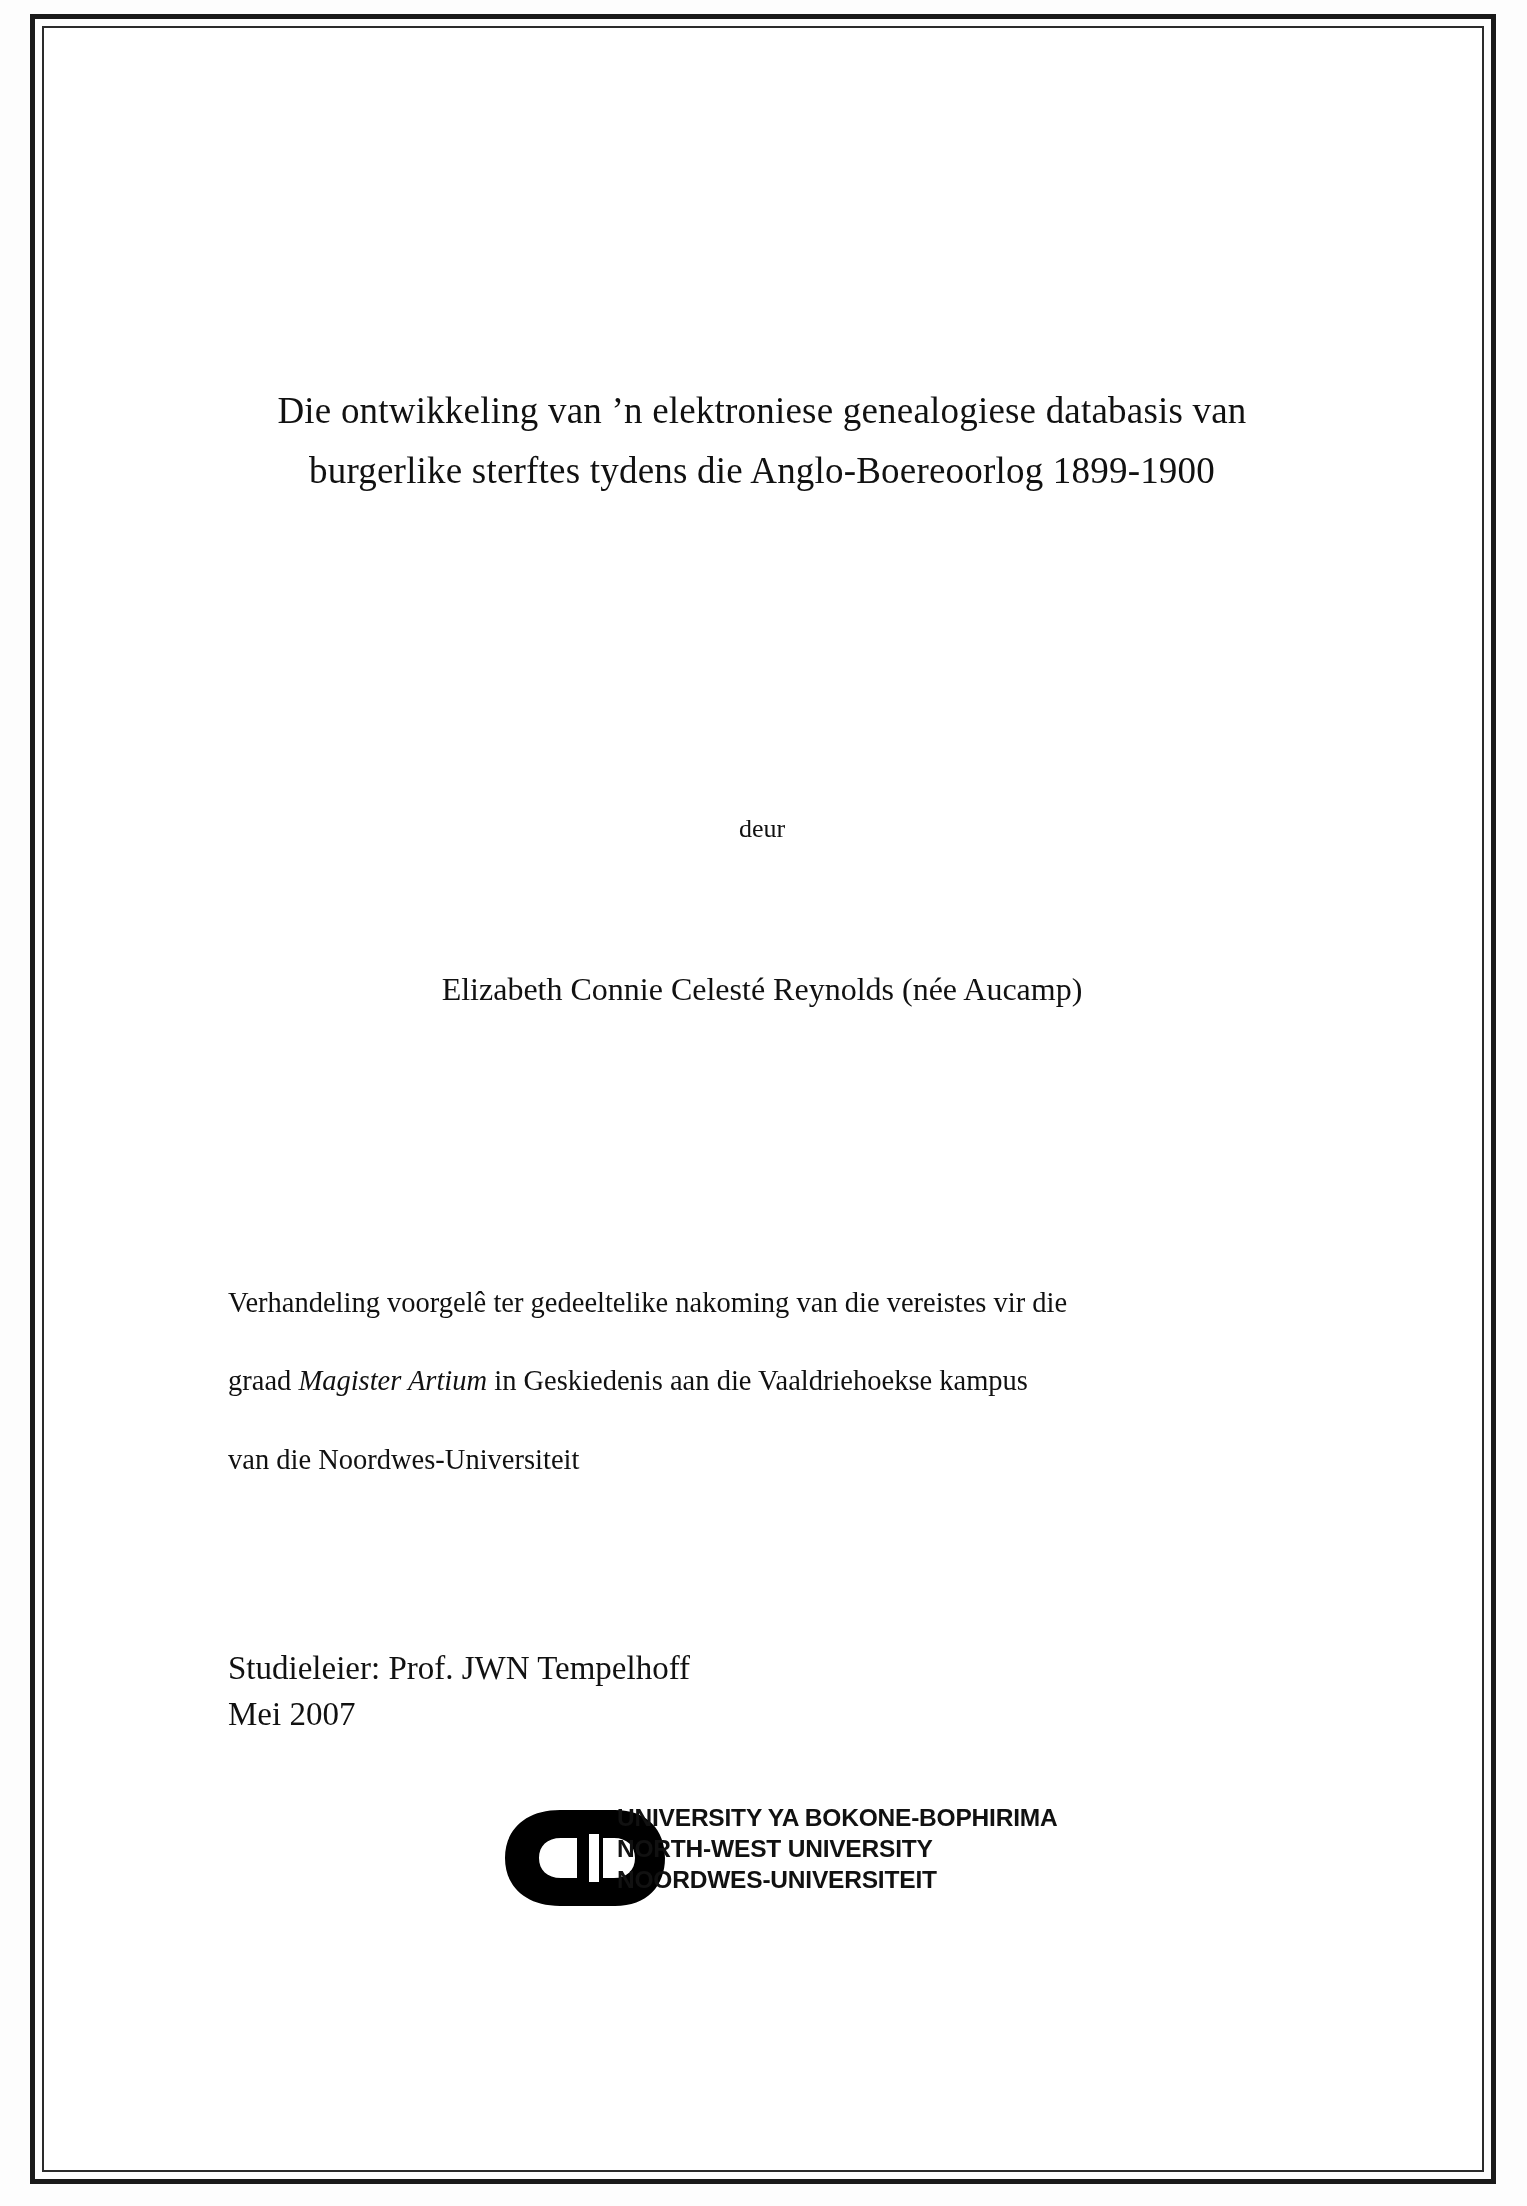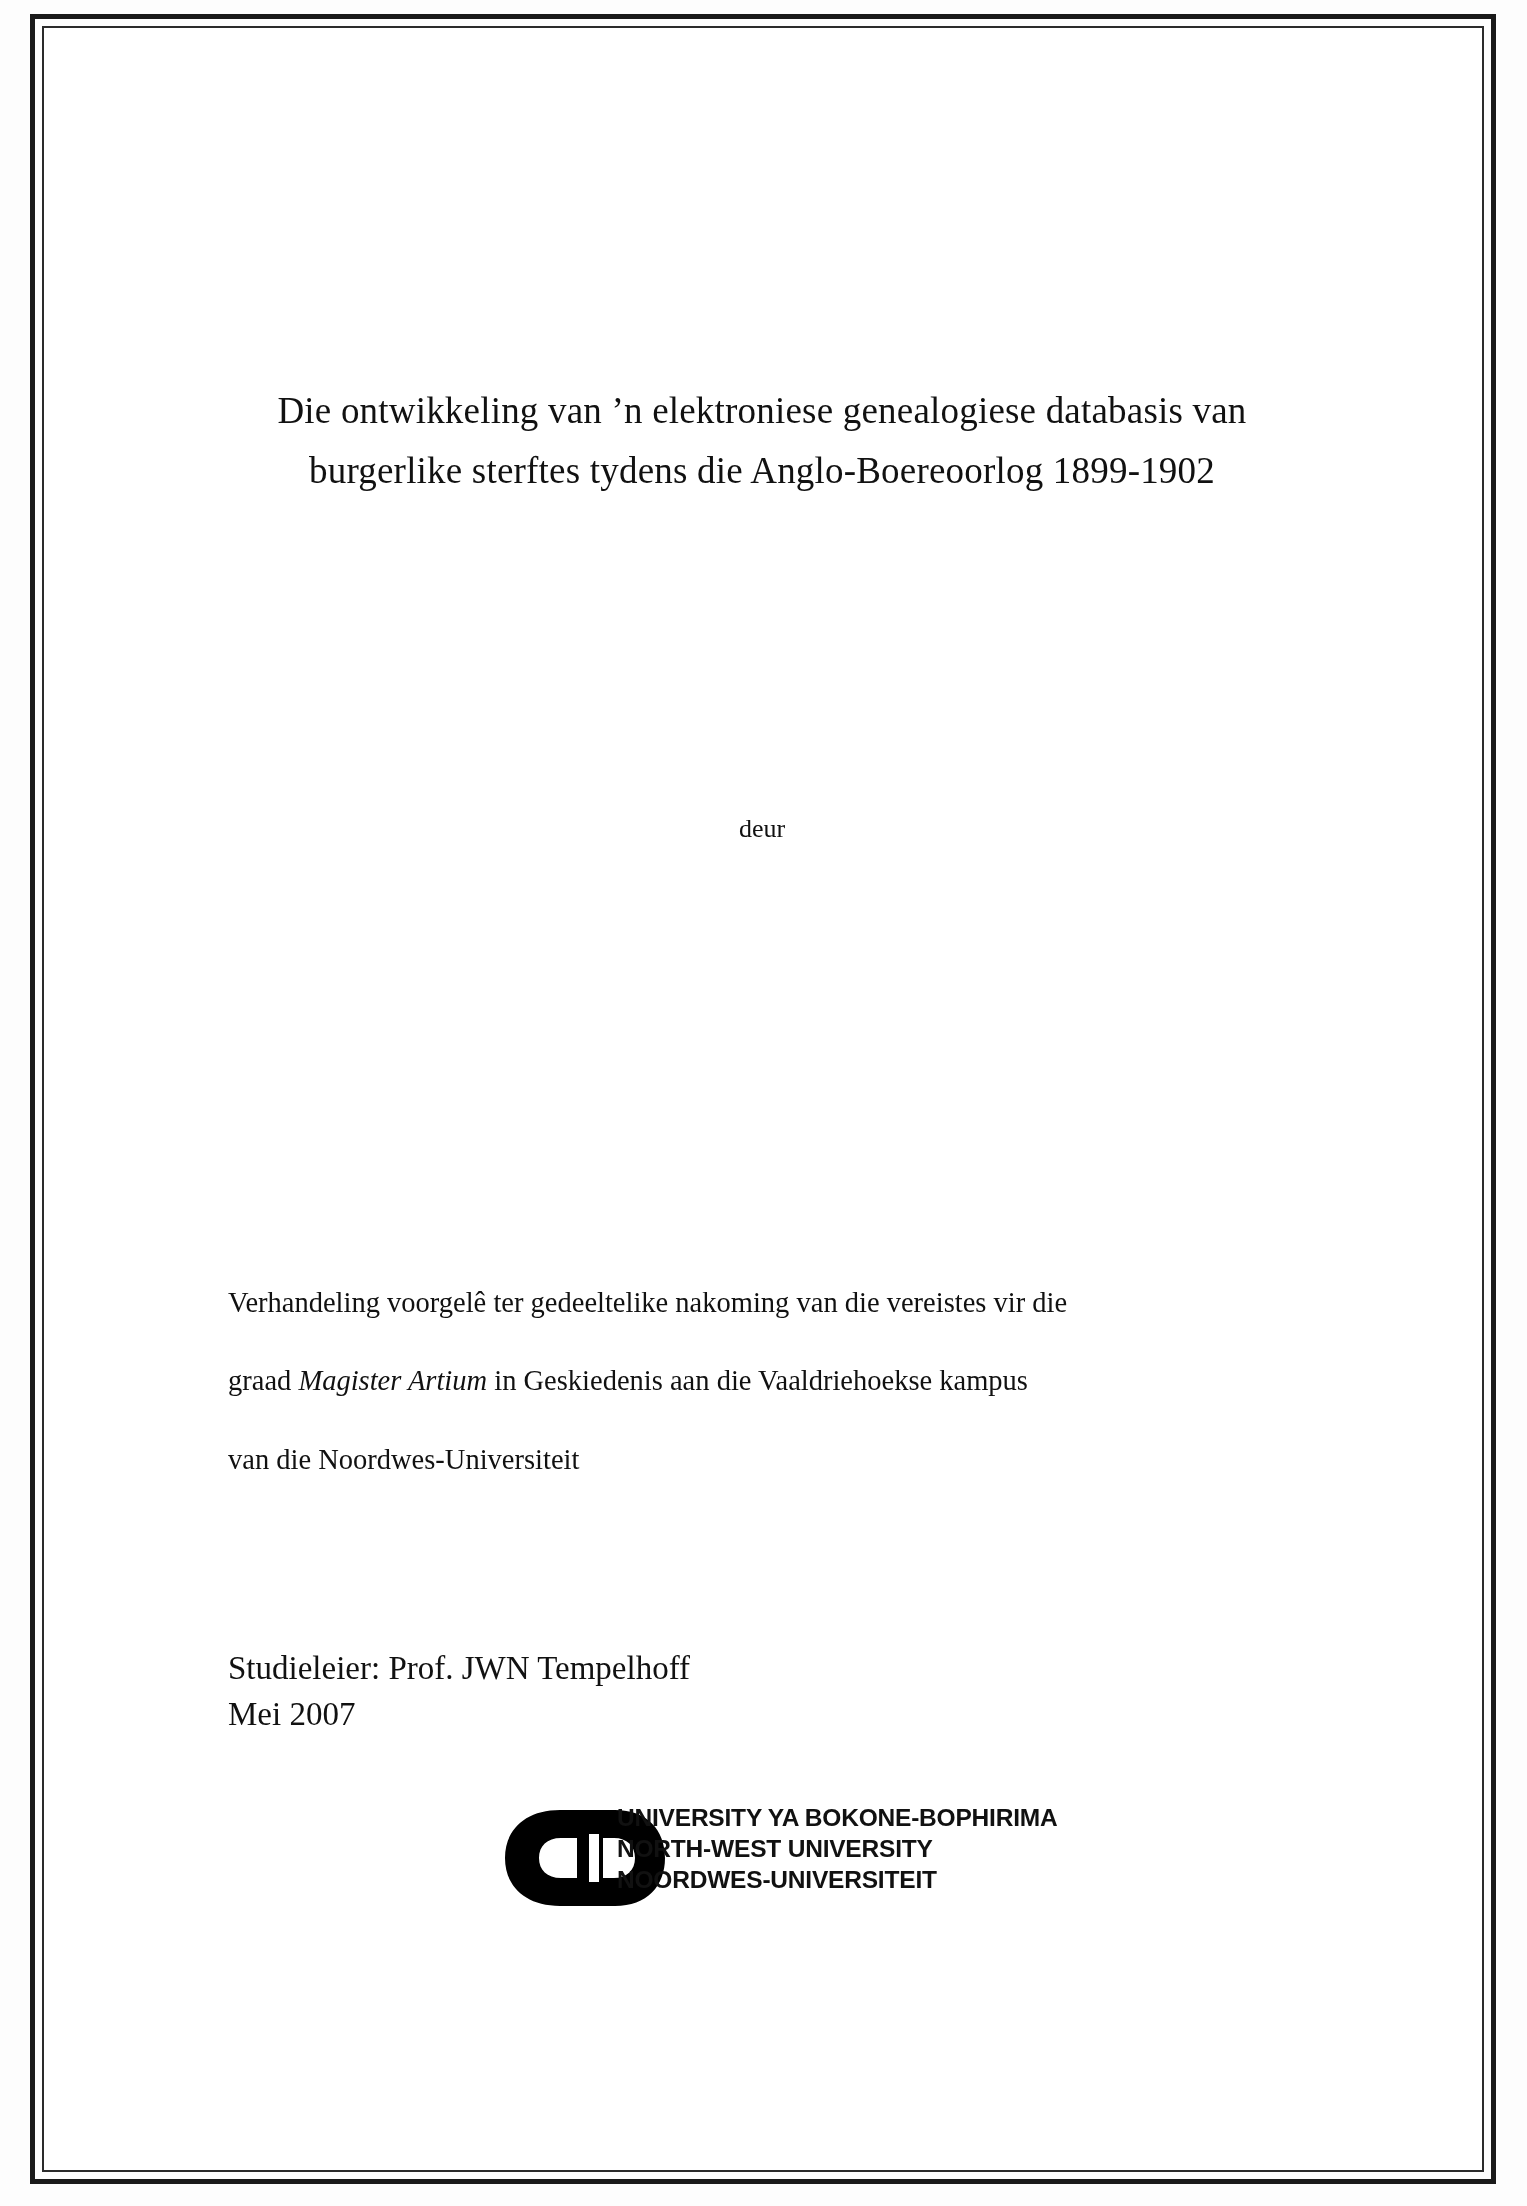--- a/index.html
+++ b/index.html
@@ -141,25 +141,26 @@
 
 <div class="page">
 
   <div class="scan-frame-outer"></div>
   <div class="scan-frame-inner"></div>
 
   <div class="content">
 
     <div class="title-block">
       <div class="title-line">Die ontwikkeling van ’n elektroniese genealogiese databasis van</div>
-      <div class="title-line">burgerlike sterftes tydens die Anglo-Boereoorlog 1899-1902</div>
+      <div class="title-line">burgerlike sterftes tydens die Anglo-Boereoorlog 1899-1900</div>
     </div>
 
     <div class="deur">deur</div>
 
+    <div class="author">Elizabeth Connie Celesté Reynolds (née Aucamp)</div>
 
     <div class="statement">
       <div class="justified">Verhandeling voorgelê ter gedeeltelike nakoming van die vereistes vir die</div>
       <div class="plain"><span>graad </span><em>Magister Artium</em><span> in Geskiedenis aan die Vaaldriehoekse kampus</span></div>
       <div class="plain">van die Noordwes-Universiteit</div>
     </div>
 
     <div class="supervisor-block">
       <div>Studieleier: Prof. JWN Tempelhoff</div>
       <div>Mei 2007</div>

